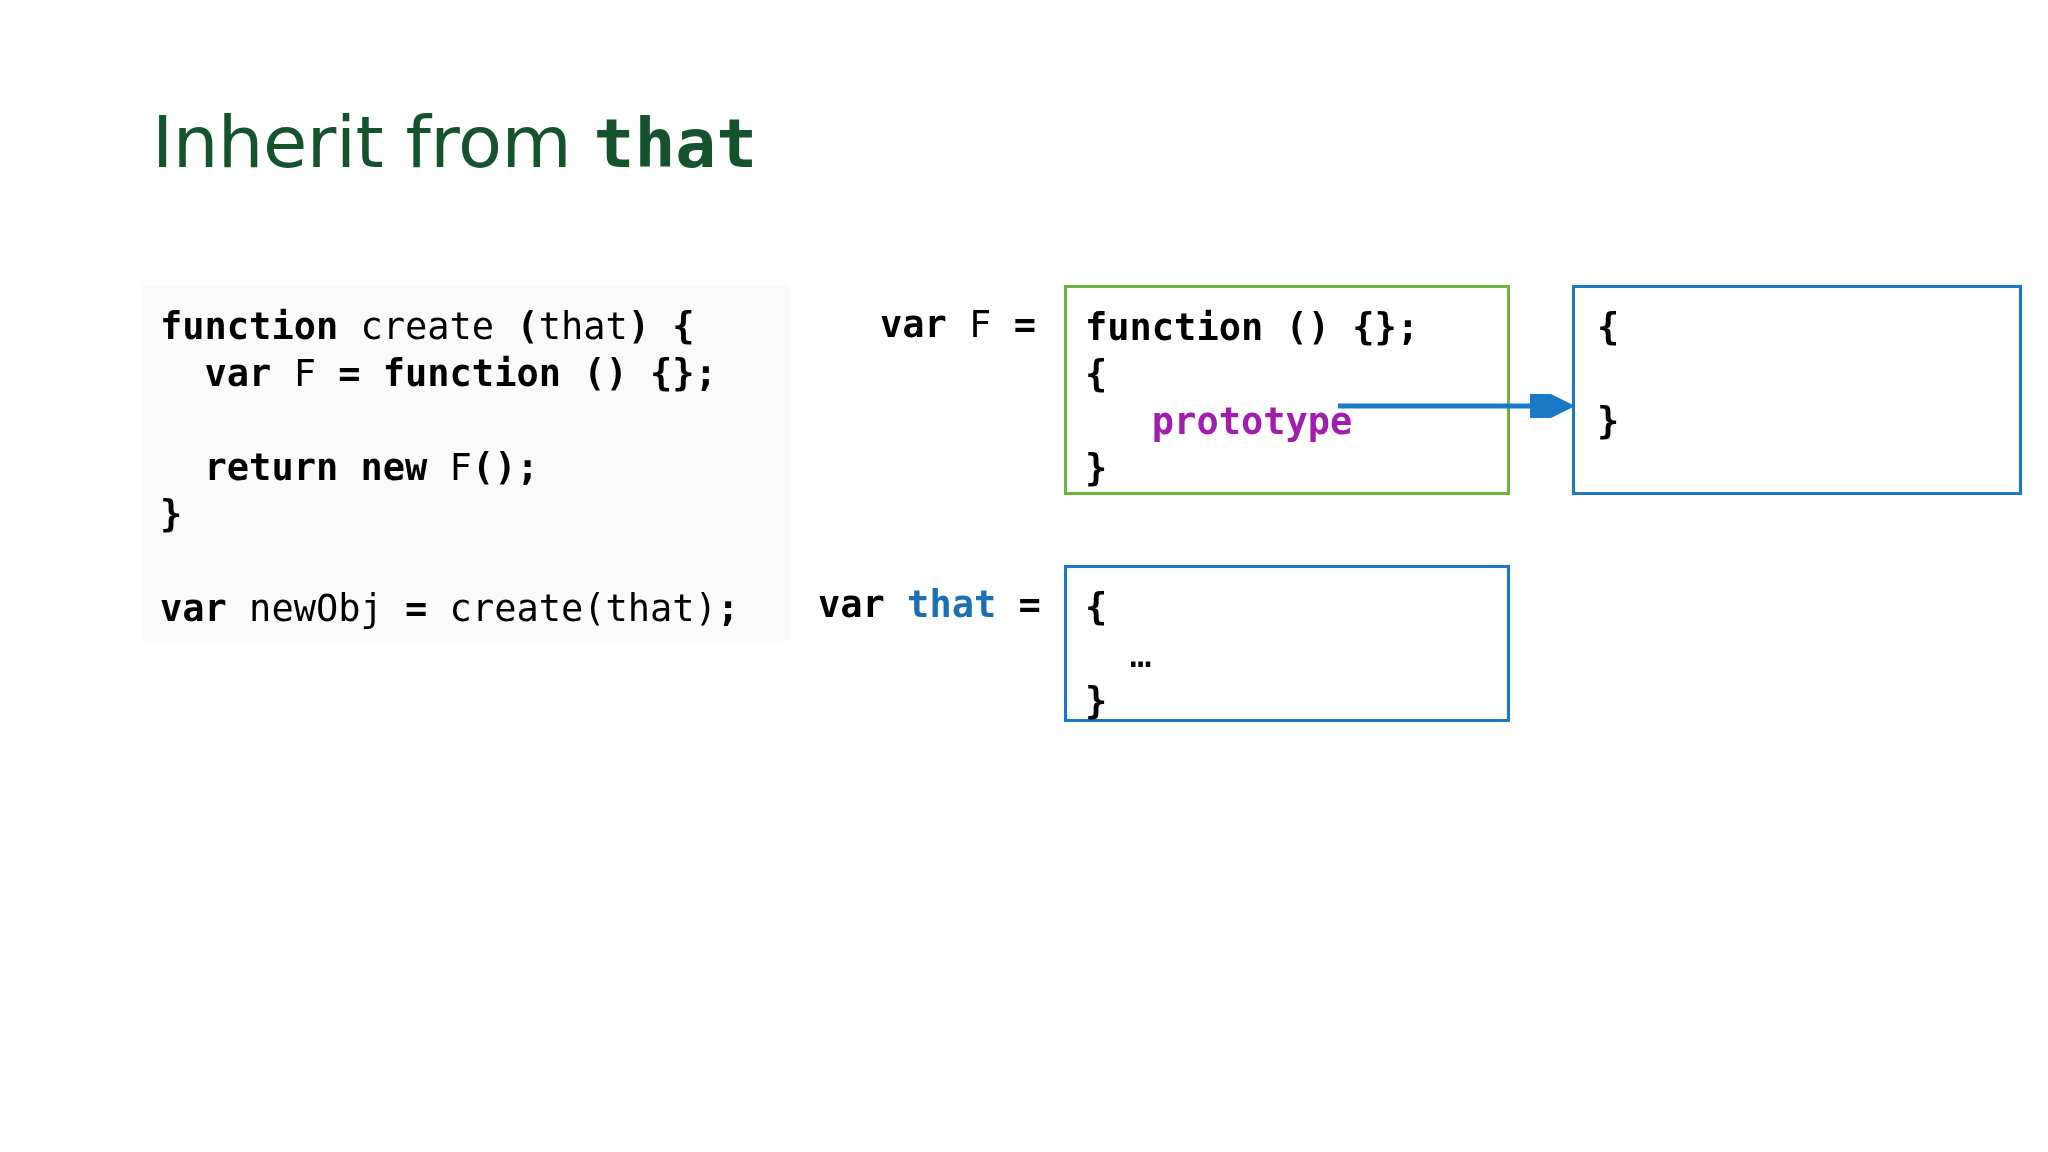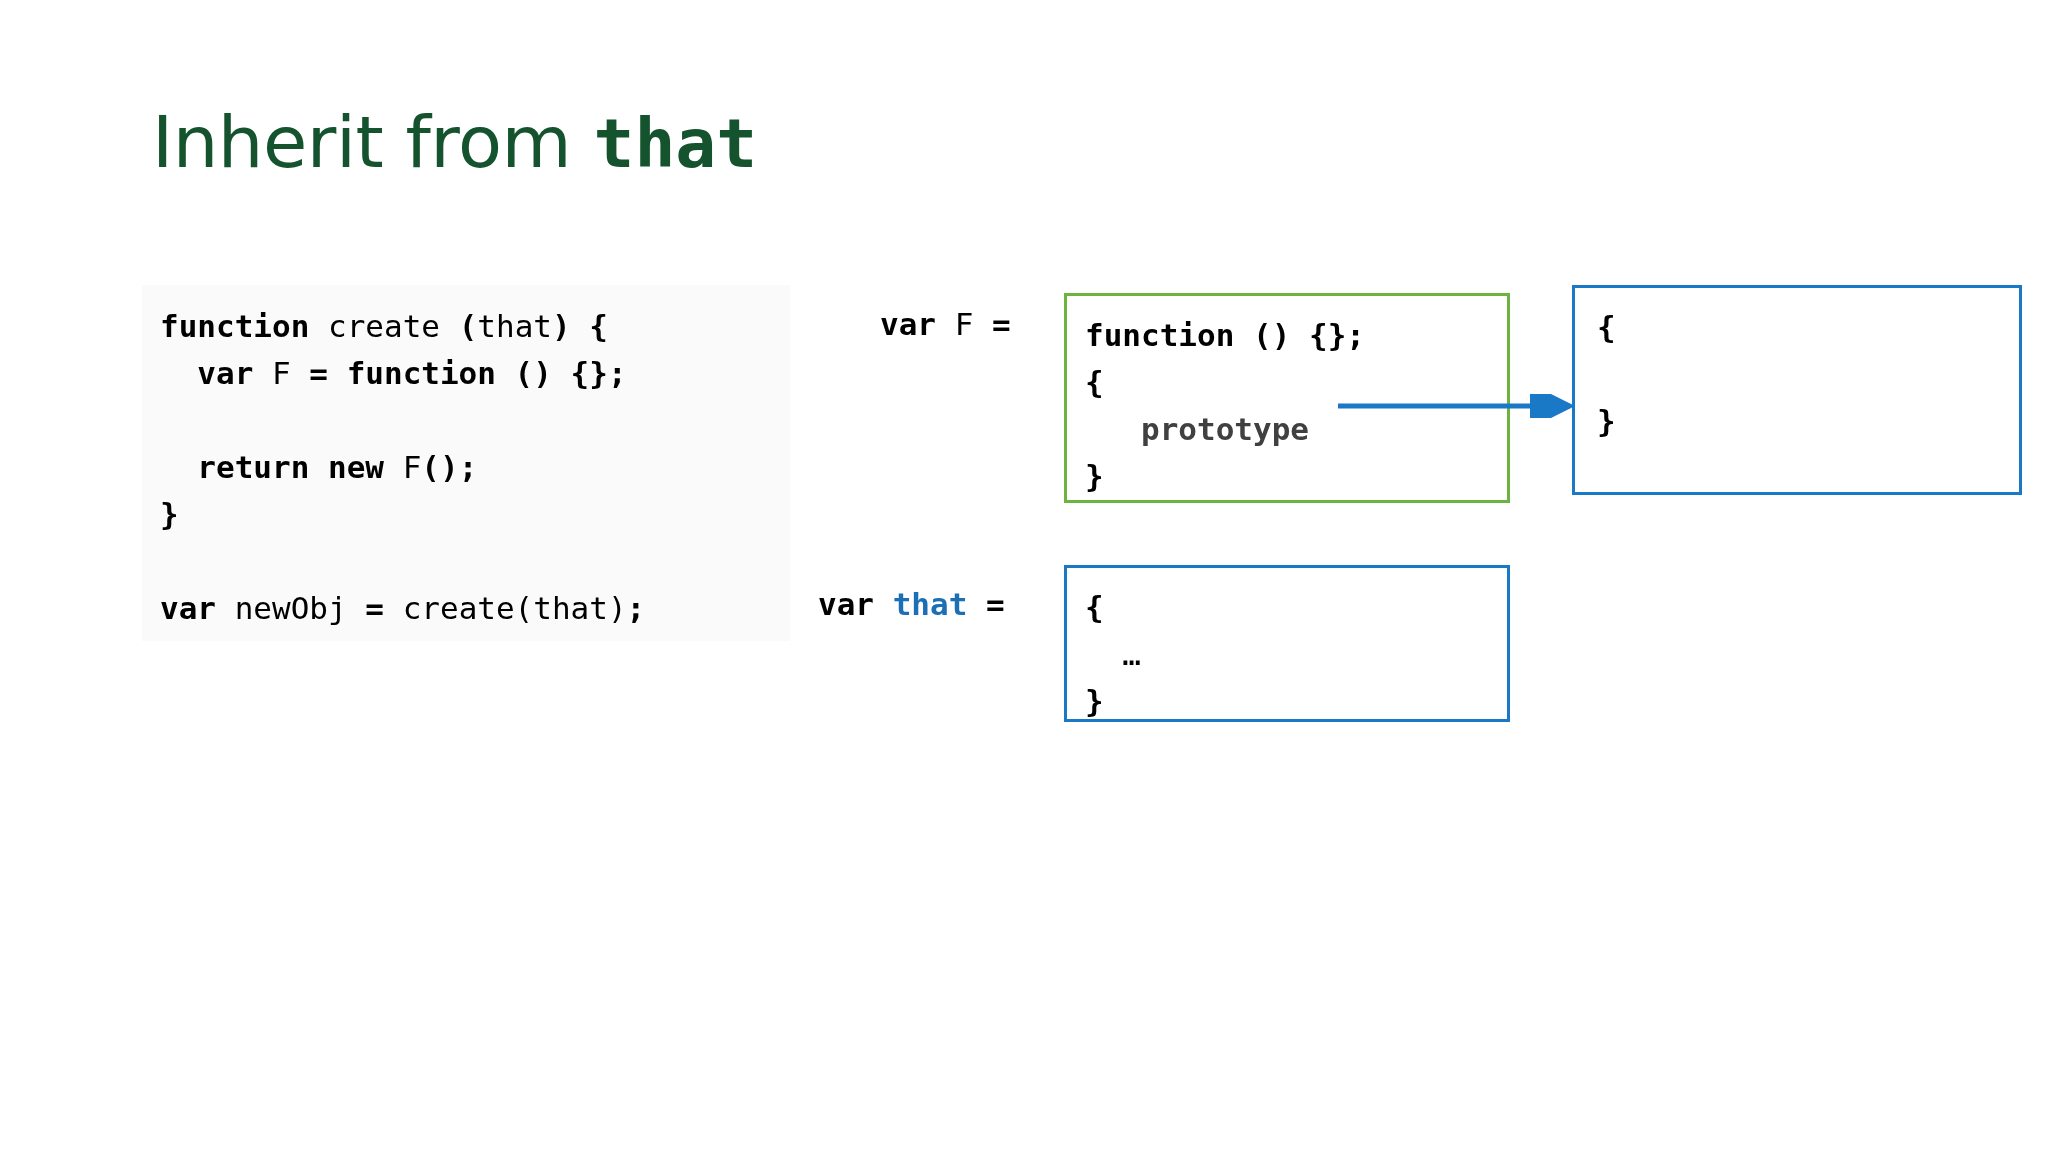--- a/index.html
+++ b/index.html
@@ -34,21 +34,21 @@
   #slide-title .t-code {
     font-family: "DejaVu Sans Mono", "Liberation Mono", monospace;
     font-weight: 700;
     font-size: 68px;
     letter-spacing: 0px;
   }
 
   
   .code {
     font-family: "DejaVu Sans Mono", "Liberation Mono", monospace;
-    font-size: 31px;
+    font-size: 37px;
     line-height: 47px;
     color: #000000;
     white-space: pre;
   }
   .kw   { font-weight: 700; }
   .id   { font-weight: 400; }
   .blue { color: #1a6fb5; font-weight: 700; }
 
   
   #left-code-panel {
@@ -122,21 +122,21 @@
 </style>
 </head>
 <body>
 
 <div id="slide-title"><span class="t-plain">Inherit from </span><span class="t-code">that</span></div>
 
 <div id="left-code-panel" class="code" style="background: rgb(250, 250, 250);"><div class="line"><span class="kw">function </span><span class="id">create </span><span class="kw">(</span><span class="id">that</span><span class="kw">) {</span></div><div class="line"><span class="kw">  var </span><span class="id">F </span><span class="kw">= function () {};</span></div><div class="blank line">&nbsp;</div><div class="line"><span class="kw">  return new </span><span class="id">F</span><span class="kw">();</span></div><div class="line"><span class="kw">}</span></div><div class="blank line">&nbsp;</div><div class="line"><span class="kw">var </span><span class="id">newObj </span><span class="kw">= </span><span class="id">create(that)</span><span class="kw">;</span></div></div>
 
 <div id="label-var-f" class="code box-label"><span class="kw">var </span><span class="id">F </span><span class="kw">=</span></div>
 
-<div id="green-box" class="obj-box box-green code" style="border-color: rgb(108, 179, 63); margin-top: 8px;"><div class="line"><span class="kw">function () {};</span></div><div class="line"><span class="kw">{</span></div><div class="line"><span class="blue" style="color: #404040;">   prototype</span></div><div class="line"><span class="kw">}</span></div></div>
+<div id="green-box" class="obj-box box-green code" style="border-color: rgb(108, 179, 63);"><div class="line"><span class="kw">function () {};</span></div><div class="line"><span class="kw">{</span></div><div class="line"><span class="blue" style="color: #a21caf;">   prototype</span></div><div class="line"><span class="kw">}</span></div></div>
 
 <div id="blue-box-proto" class="obj-box box-blue code" style="border-color: rgb(26, 121, 199);"><div class="line"><span class="kw">{</span></div><div class="line"><span class="id"></span></div><div class="line"><span class="kw">}</span></div></div>
 
 <div id="label-var-that" class="code box-label"><span class="kw">var </span><span class="blue" style="color: rgb(26, 111, 181);">that </span><span class="kw">=</span></div>
 
 <div id="blue-box-that" class="obj-box box-blue code" style="border-color: rgb(26, 121, 199);"><div class="line"><span class="kw">{</span></div><div class="line"><span class="id">  …</span></div><div class="line"><span class="kw">}</span></div></div>
 
 <svg id="proto-arrow" viewBox="0 0 244 24" width="244" height="24">
   <defs>
     <marker id="ah" markerWidth="9" markerHeight="9" refX="8" refY="4.5" orient="auto">

